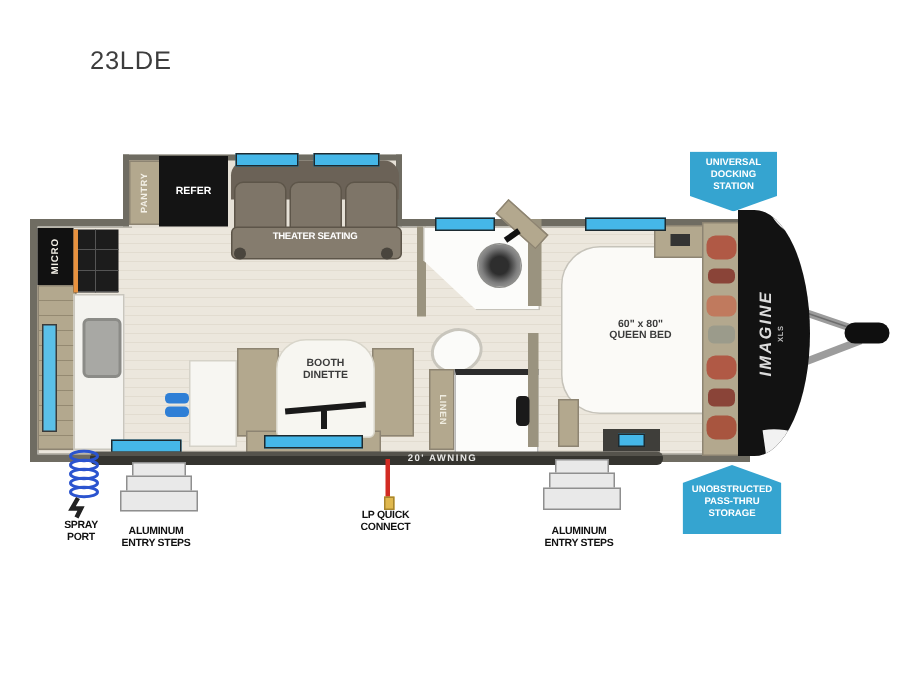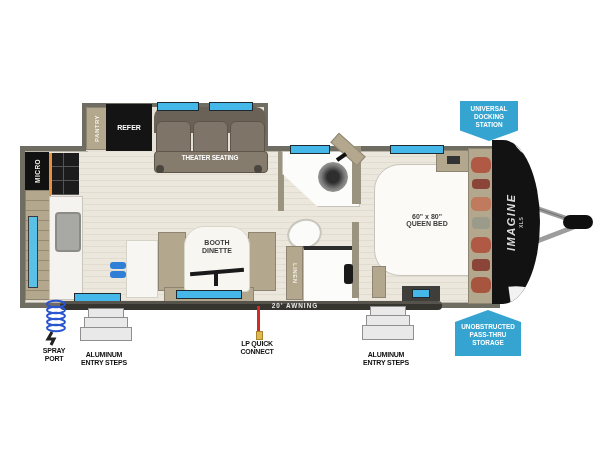--- a/index.html
+++ b/index.html
@@ -28,20 +28,21 @@
       background:#35a4d0;z-index:7;}
   .step{background:#e9e9e9;border:1px solid #8f8f8f;z-index:5;}
   .cushion{position:absolute;top:14px;width:33px;height:38px;background:#7e7568;
       border:1px solid #5d5549;border-radius:6px;}
 </style>
 </head>
 <body>
 
 <div class="canvas">
 
+  <div class="abs" style="left:60px;top:31px;font-size:17px;color:#3d3d3d;letter-spacing:0.5px;font-weight:500;">23LDE</div>
 
   <svg class="abs" style="left:518px;top:193px;z-index:2;" width="78" height="62" viewBox="0 0 78 62">
     <line x1="9" y1="12" x2="56" y2="28" stroke="#9c9c9c" stroke-width="5"></line>
     <line x1="9" y1="52" x2="56" y2="34" stroke="#9c9c9c" stroke-width="5"></line>
     <line x1="9" y1="12" x2="56" y2="28" stroke="#6e6e6e" stroke-width="1"></line>
     <rect x="45" y="22" width="30" height="14" rx="7" fill="#0f0f0f"></rect>
   </svg>
 
   <div class="abs body-shell"></div>
 

